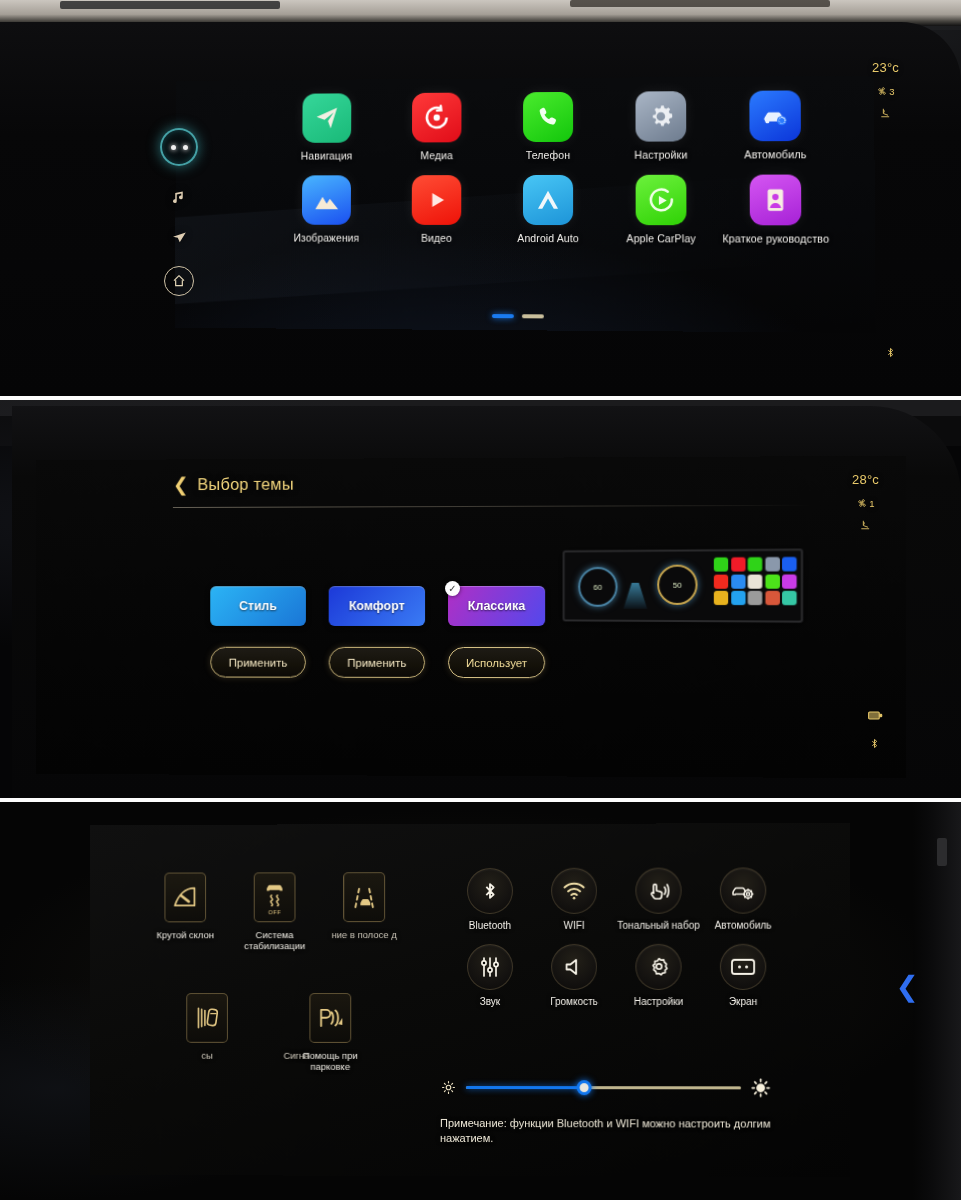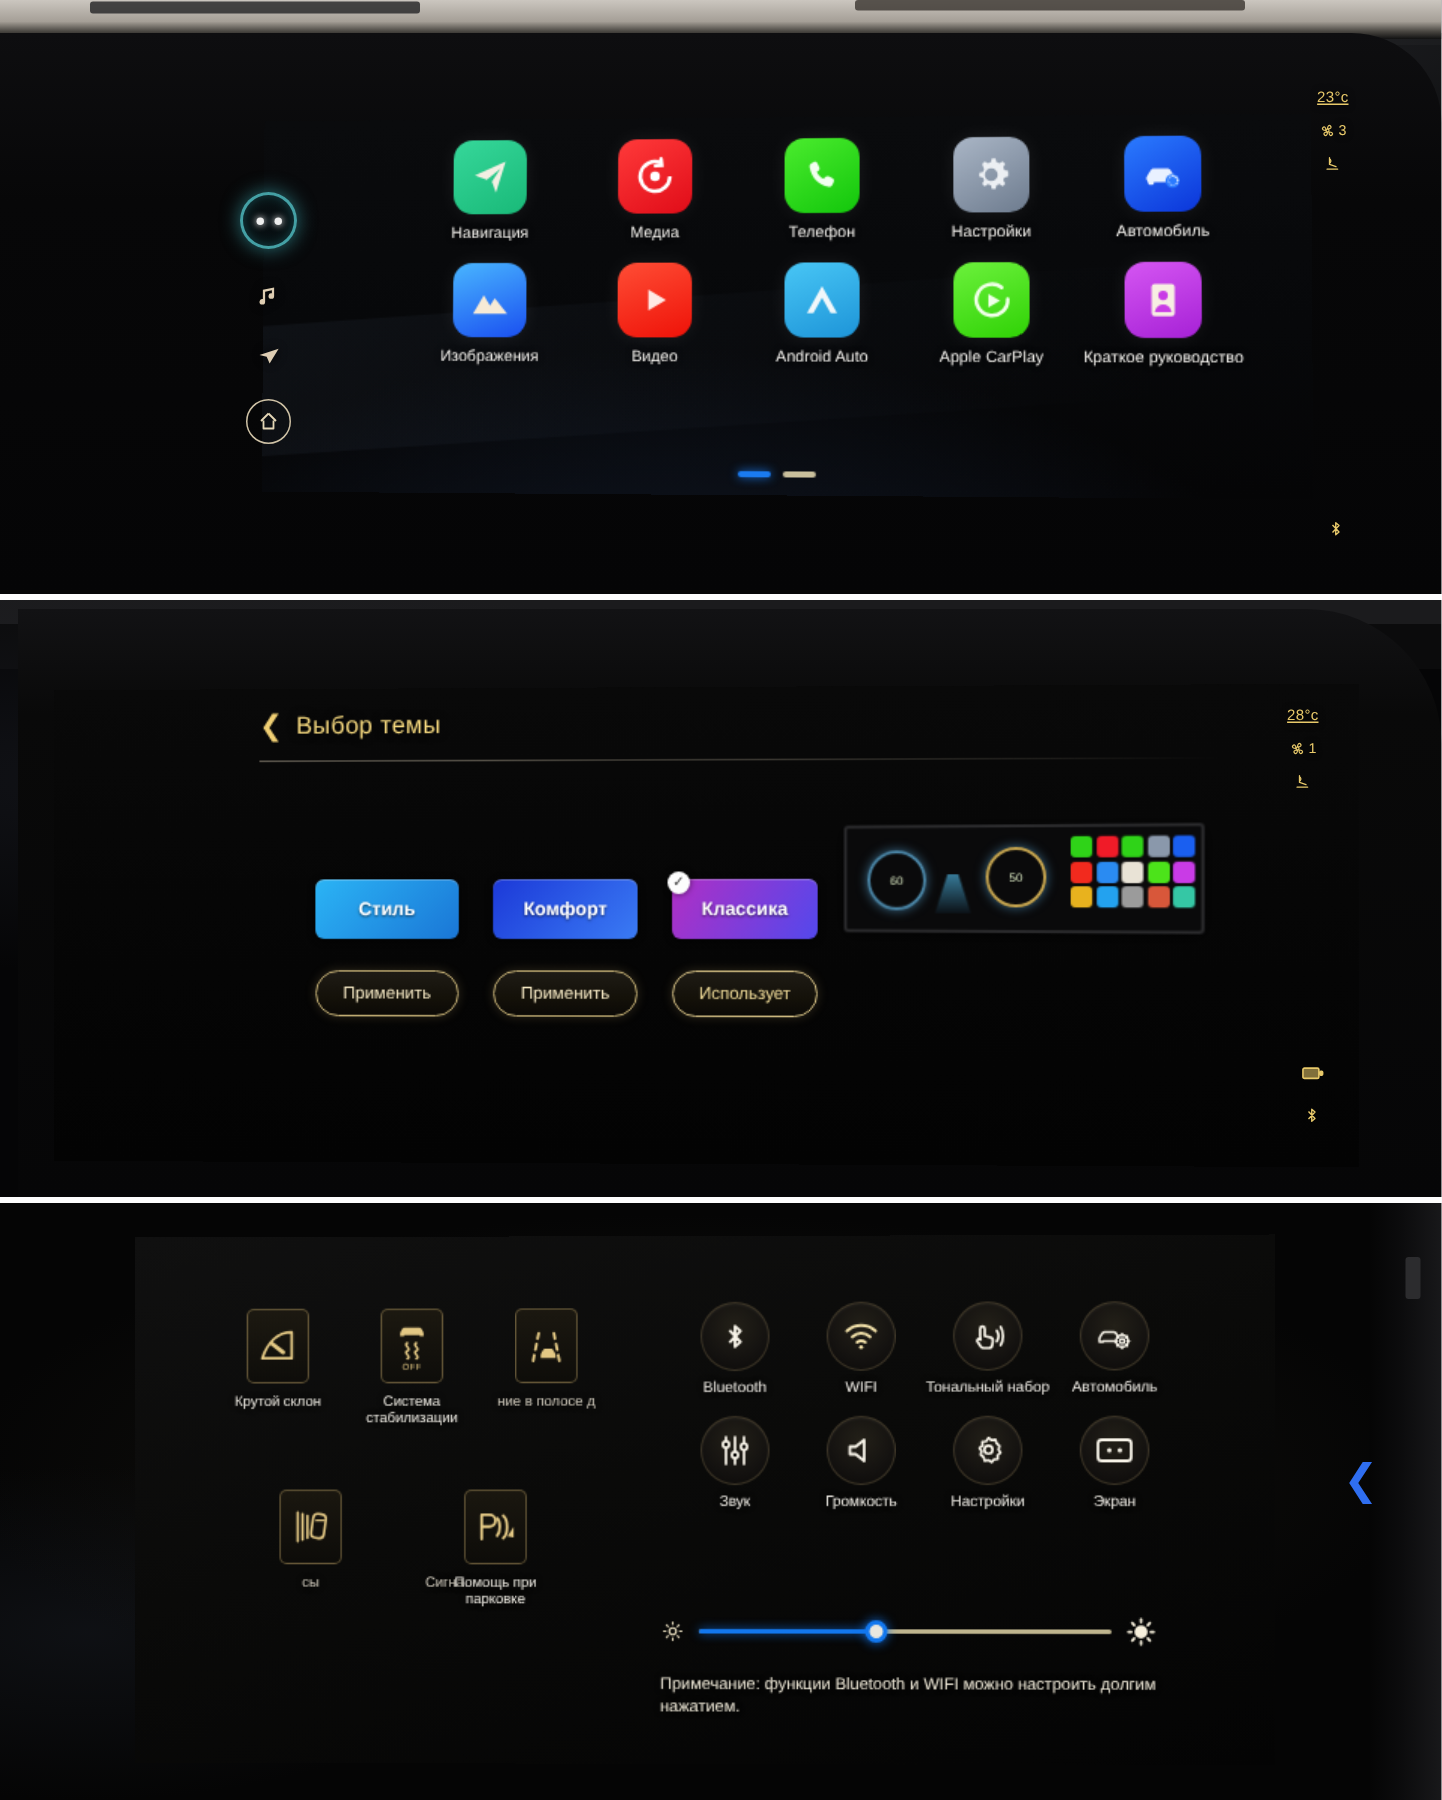--- a/index.html
+++ b/index.html
@@ -116,21 +116,21 @@
   }
 
   
   .statuscol{
     position:absolute; z-index:6; display:flex; flex-direction:column;
     align-items:center; gap:10px; color:#e8c96a;
     font-size:9px; text-shadow:0 0 5px rgba(0,0,0,.8);
   }
   .status-1{ right:62px; top:60px; }
   .status-2{ right:82px; top:72px; }
-  .status-deg{ font-size:10px; letter-spacing:.2px;text-decoration:underline; }
+  .status-deg{ font-size:13px; letter-spacing:.2px; }
   .status-fan{ display:flex; align-items:center; gap:1px; font-size:9.5px; }
 
   .bt-bottom{ position:absolute; z-index:6; color:#e8c96a; font-size:11px; }
   .bt-1{ right:64px; bottom:36px; }
 
   
   .pagedots{
     position:absolute; left:0; right:0; bottom:12px; z-index:5;
     display:flex; justify-content:center; gap:8px;
   }

